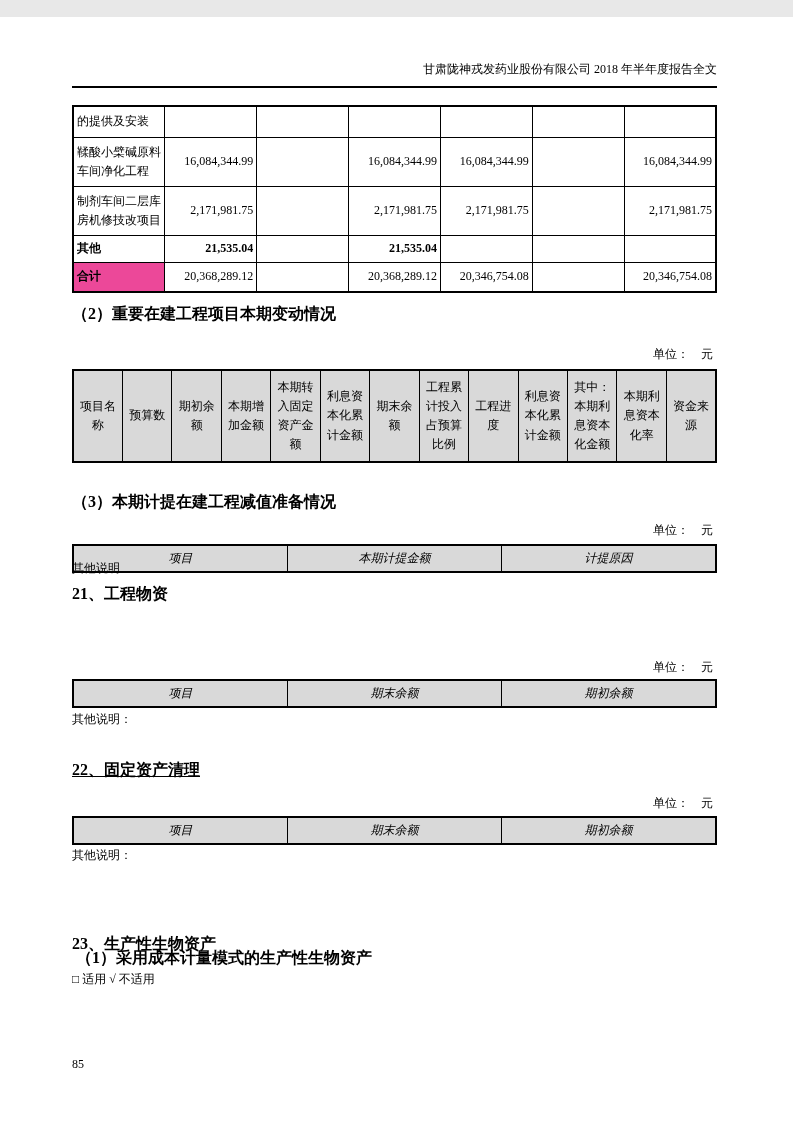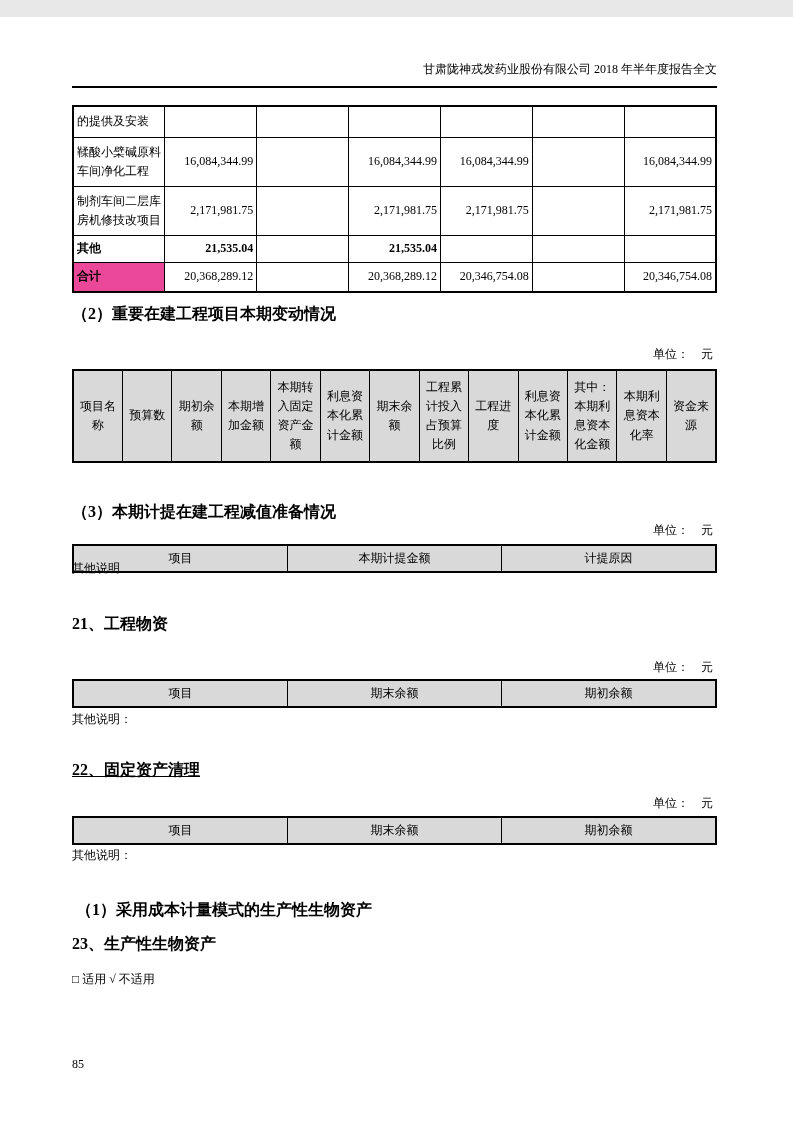--- a/index.html
+++ b/index.html
@@ -58,40 +58,40 @@
     font-weight: bold;
     font-size: 16px;
     line-height: 17px;
   }
   .h-sec2  { top: 288px; }
   .unit    { text-align: right; font-size: 12px; line-height: 15px; padding-right: 4px; box-sizing: border-box; }
   .u-sec2  { top: 330px; }
   .t-sec2  { top: 352px; }
   .t-sec2 td { height: 88px; line-height: 1.55; }
 
-  .h-sec3  { top: 486px; }
+  .h-sec3  { top: 476px; }
   .u-sec3  { top: 506px; }
   .t-sec3  { top: 527px; }
-  .t-sec3 td, .t-s21 td, .t-s22 td { height: 23px; }
+  .t-sec3 td, .t-s21 td, .t-s22 td { height: 23px; font-style: italic; }
 
   .note { font-size: 12px; line-height: 15px; }
   .n-sec3  { top: 544px; }
 
-  .h-s21   { top: 598px; }
+  .h-s21   { top: 568px; }
   .u-s21   { top: 643px; }
   .t-s21   { top: 662px; }
   .n-s21   { top: 695px; }
 
   .h-s22   { top: 744px; text-decoration: underline; }
   .u-s22   { top: 779px; }
   .t-s22   { top: 799px; }
   .n-s22   { top: 831px; }
 
   .h-s23   { top: 918px; }
-  .h-s23-1 { top: 884px; padding-left: 4px; box-sizing: border-box; }
+  .h-s23-1 { top: 932px; padding-left: 4px; box-sizing: border-box; }
 
   .applicability { top: 954px; font-size: 12px; line-height: 16px; }
 
   .page-number { top: 1040px; text-align: left; font-size: 12px; }
 </style>
 </head>
 <body>
 
 <div class="page">
 

